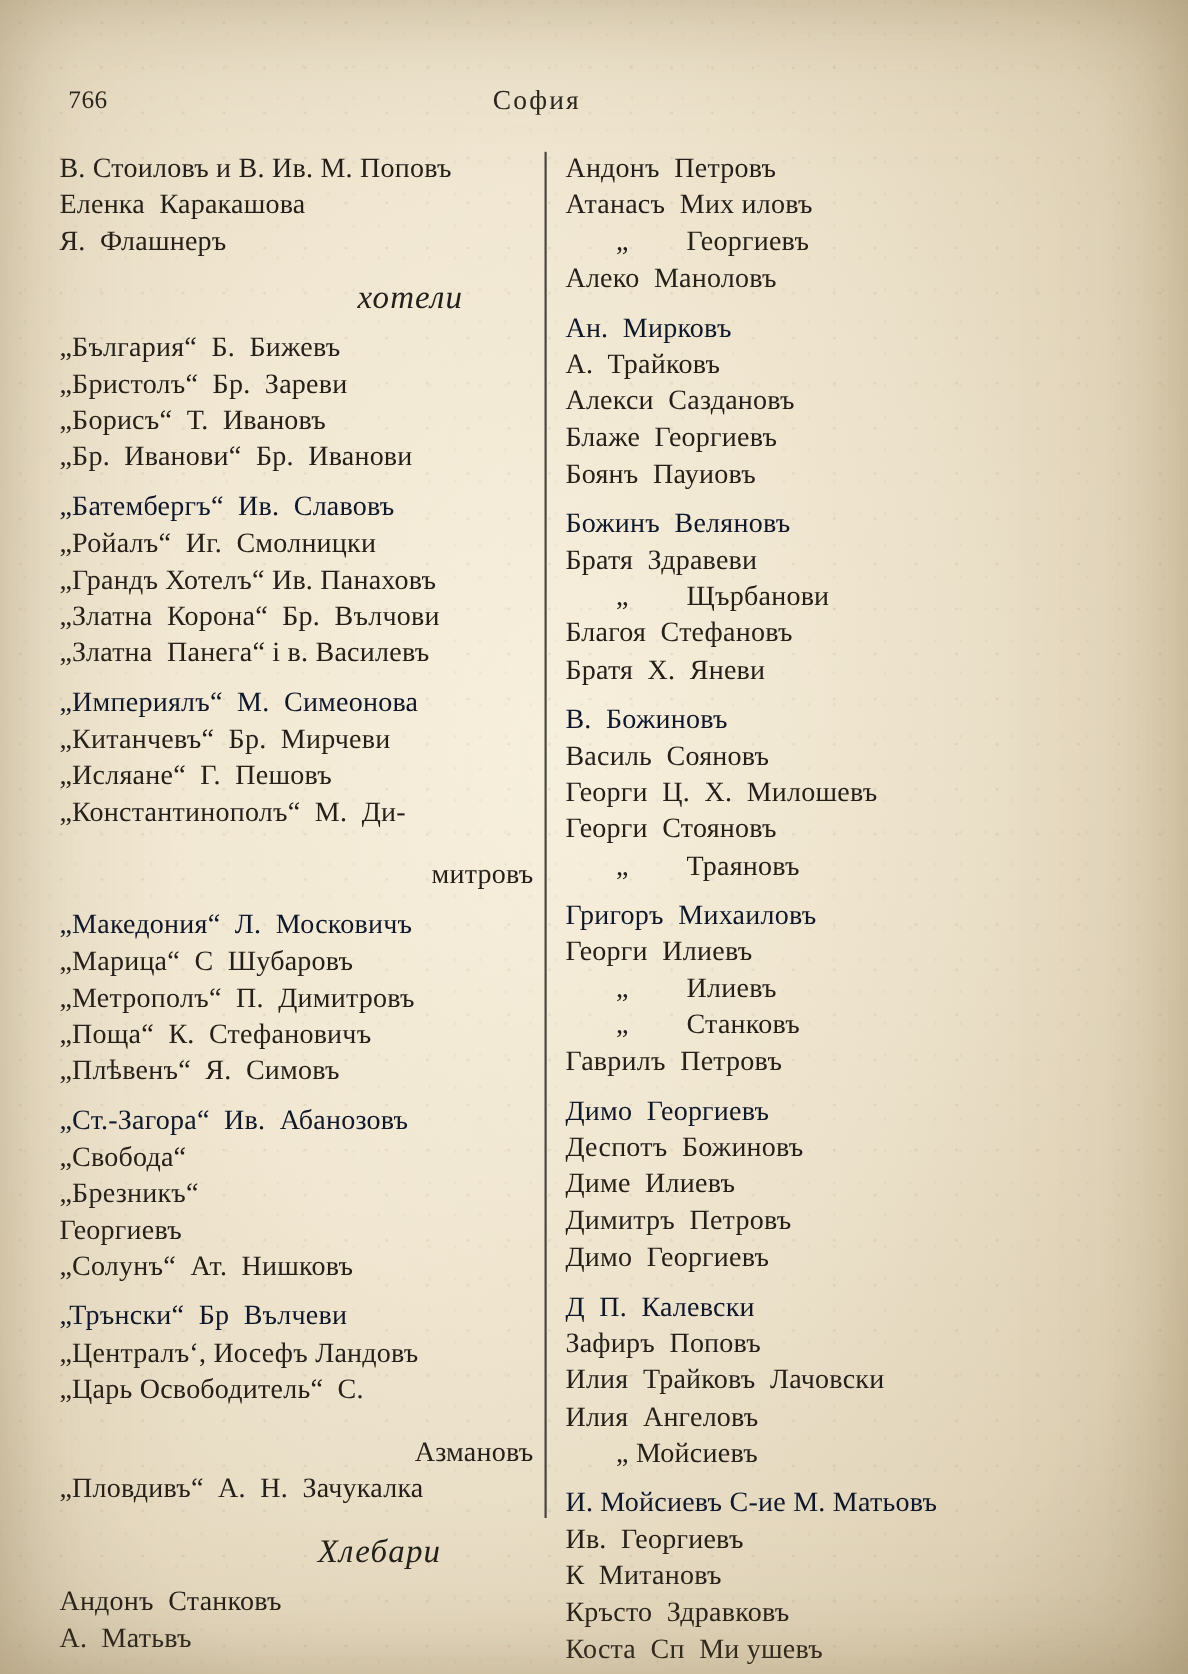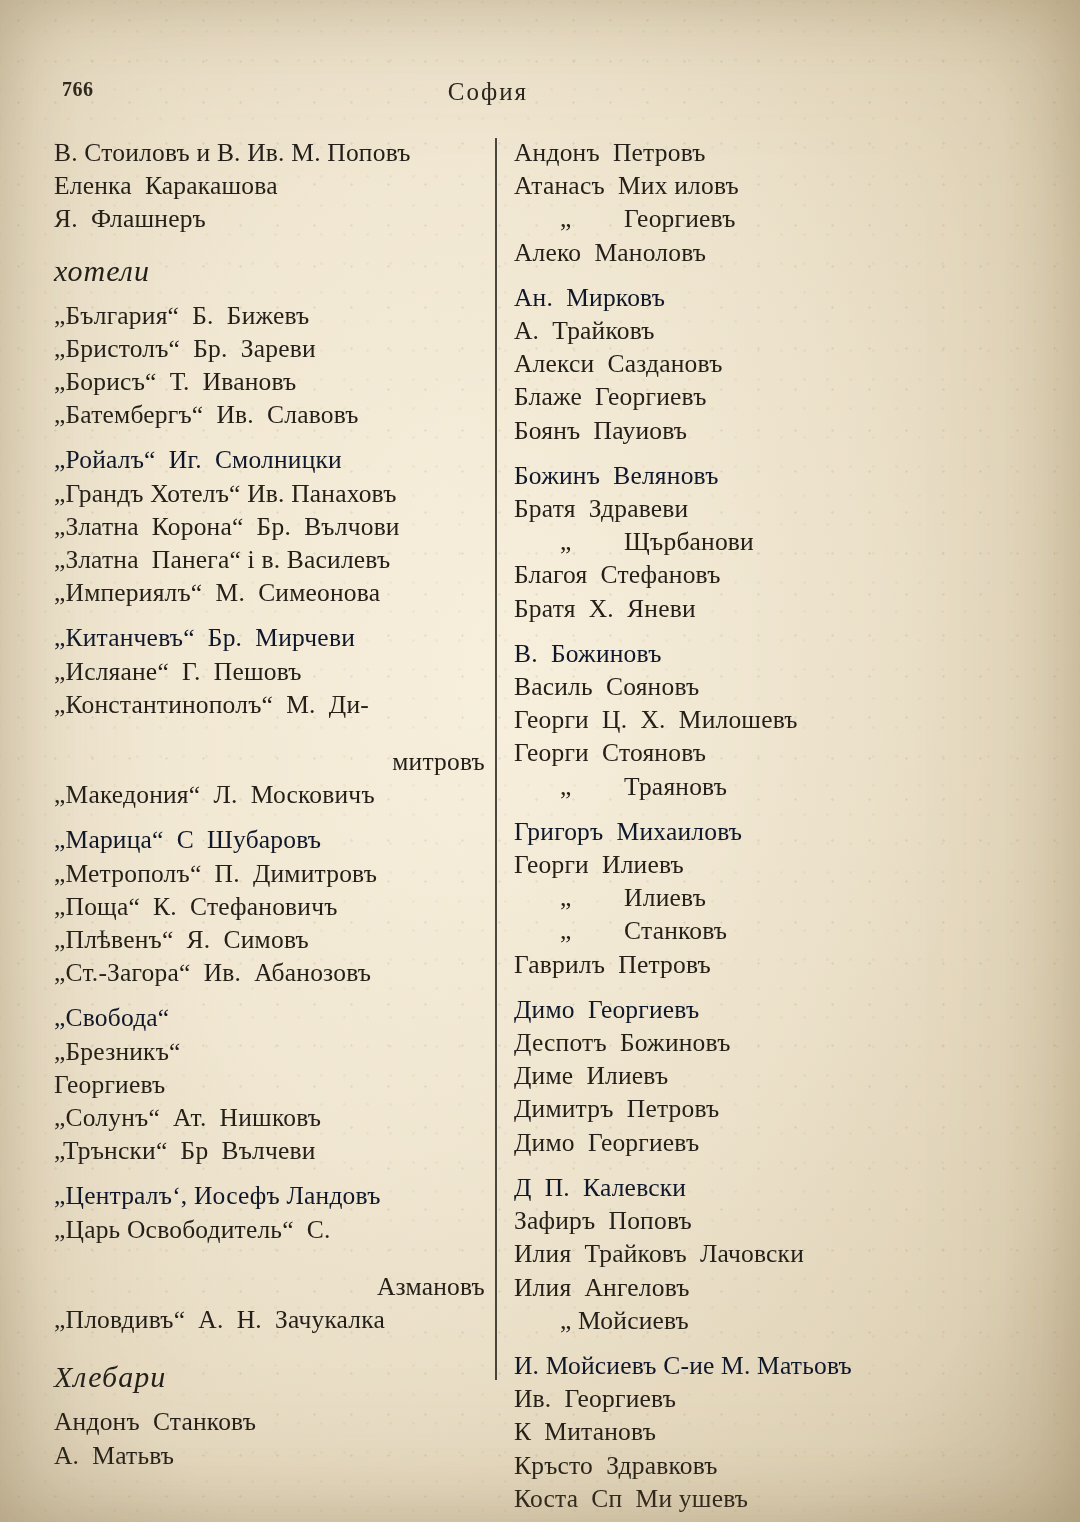--- a/index.html
+++ b/index.html
@@ -50,25 +50,24 @@
     position: absolute;
     top: 78px;
     left: 0;
     right: 0;
     height: 30px;
   }
   .folio {
     position: absolute;
     left: 62px;
     top: 0;
-    font-size: 20px;
+    font-size: 23px;
     letter-spacing: 0.5px;
     font-family: "Liberation Serif", serif;
     color: #2a251e;
-    font-weight: bold;
   }
   .running-head {
     position: absolute;
     left: 0;
     right: 0;
     top: 0;
     text-align: center;
     font-size: 25px;
     letter-spacing: 2px;
     color: #2a251e;
@@ -115,21 +114,21 @@
   }
   .line.indent {
     text-align: right;
     padding-right: 6px;
     margin-top: 24px;
   }
   .section-title {
     font-style: italic;
     font-size: 30px;
     line-height: 33px;
-    text-align: left;
+    text-align: right;
     margin: 18px 0 12px 0;
     letter-spacing: 1px;
     padding-right: 70px;
   }
   .section-title.hleb {
     padding-right: 90px;
     margin-top: 24px;
   }
 
   
@@ -158,20 +157,21 @@
         <div class="line">Еленка  Каракашова</div>
         <div class="line">Я.  Флашнеръ</div>
       </div>
 
       <div class="section-title">хотели</div>
 
       <div>
         <div class="line">„Бългaрия“  Б.  Бижевъ</div>
         <div class="line">„Бристолъ“  Бр.  Зареви</div>
         <div class="line">„Борисъ“  Т.  Ивановъ</div>
+        <div class="line">„Бр.  Иванови“  Бр.  Иванови</div>
         <div class="line">„Батембергъ“  Ив.  Славовъ</div>
         <div class="line">„Ройалъ“  Иг.  Смолницки</div>
         <div class="line">„Грандъ Хотелъ“ Ив. Панаховъ</div>
         <div class="line">„Златна  Корона“  Бр.  Вълчови</div>
         <div class="line">„Златна  Панега“ i в. Василевъ</div>
         <div class="line">„Империялъ“  М.  Симеонова</div>
         <div class="line">„Китанчевъ“  Бр.  Мирчеви</div>
         <div class="line">„Исляане“  Г.  Пешовъ</div>
         <div class="line">„Константинополъ“  М.  Ди-</div>
         <div class="line indent">митровъ</div>

